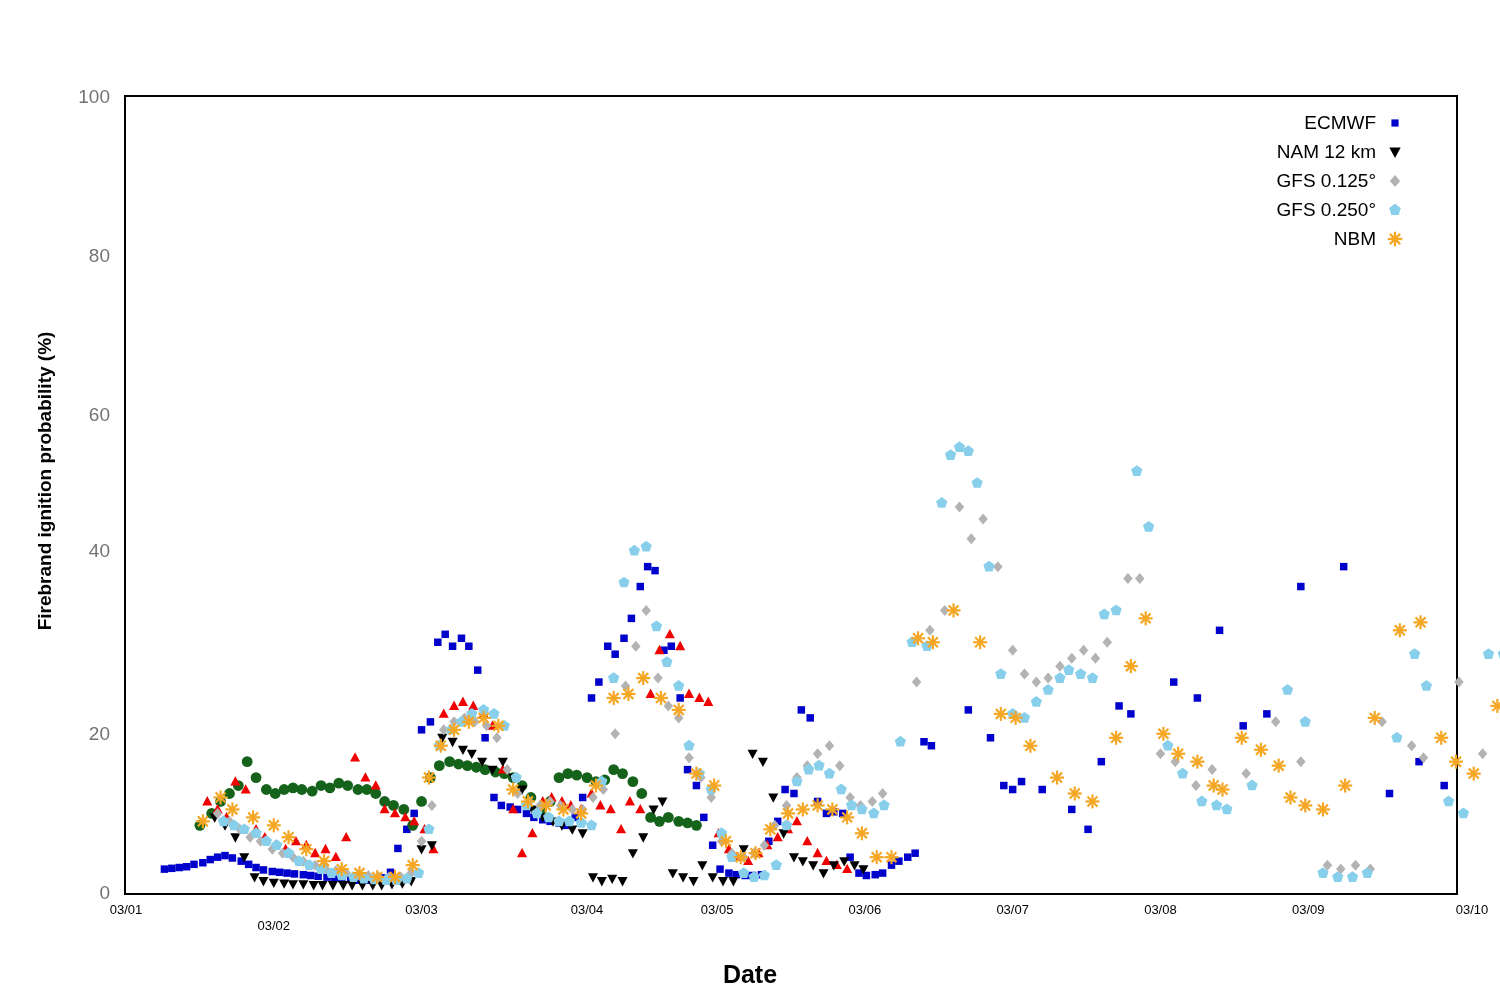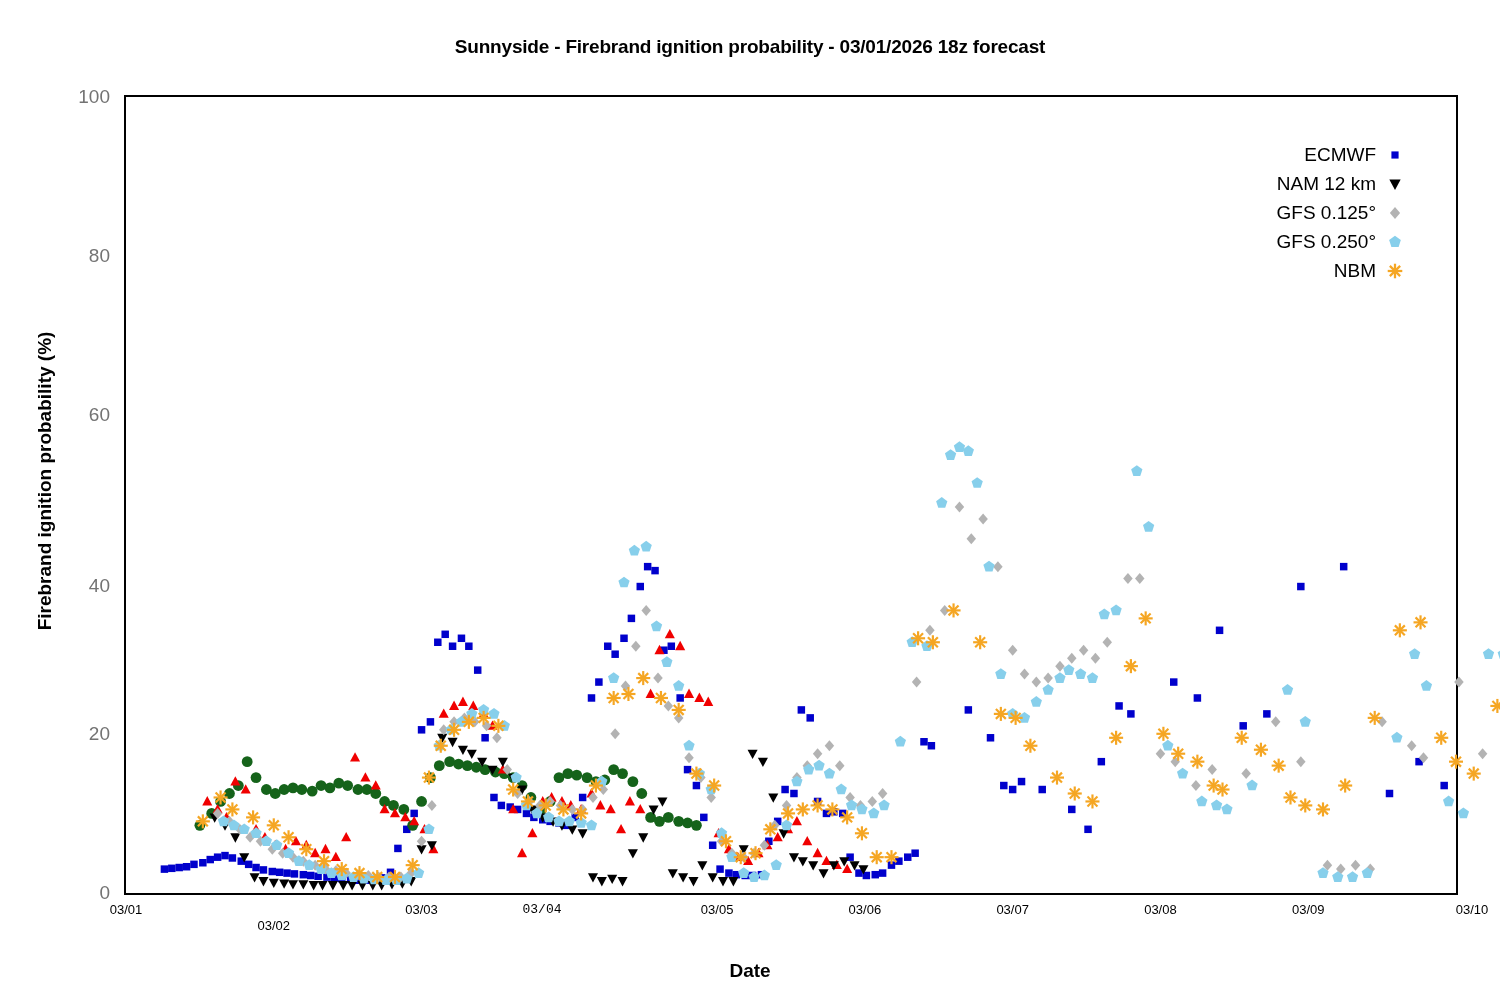--- a/index.html
+++ b/index.html
@@ -13,63 +13,62 @@
     position:absolute;left:124px;top:95px;width:1334px;height:800px;
     border:2px solid #000;box-sizing:border-box;background:#fff;
   }
   .y-axis-label{
     position:absolute;left:-455px;top:470px;width:1000px;
     transform:rotate(-90deg);transform-origin:center center;
     text-align:center;font-size:19px;font-weight:bold;color:#000;
   }
   .x-axis-label{
     position:absolute;left:0;top:960px;width:1500px;text-align:center;
-    font-size:19px;font-weight:bold;color:#000;
+    font-size:25px;font-weight:bold;color:#000;
   }
   .ytick{position:absolute;left:0;width:124px;text-align:right;
     font-size:19px;color:#737373;transform:translateY(-50%);padding-right:14px;box-sizing:border-box;}
   .ytick-mark{position:absolute;width:12px;height:2px;background:#000;left:124px;transform:translateY(-1px);}
   .xtick{position:absolute;top:902px;font-size:13px;color:#000;transform:translateX(-50%);}
   .xtick-mark{position:absolute;width:2px;height:11px;background:#000;top:884px;}
-  .legend{position:absolute;left:1180px;top:108px;width:230px;margin-top:32px;}
+  .legend{position:absolute;left:1180px;top:108px;width:230px;}
   .legend-row{position:relative;height:29px;display:flex;align-items:center;justify-content:flex-end;}
   .legend-label{font-size:19px;color:#000;padding-right:34px;white-space:nowrap;}
   .legend-marker{position:absolute;right:4px;top:50%;transform:translateY(-50%);
     width:22px;height:22px;display:flex;align-items:center;justify-content:center;}
   svg.markers{position:absolute;left:0;top:0;overflow:visible;}
 </style>
 </head>
 <body>
 
 <div id="chart-root">
 
-  <div class="chart-title">Sunnyside - Firebrand ignition probability - 03/01/2026 18z forecast</div>
 
   <div class="y-axis-label">Firebrand ignition probability (%)</div>
   <div class="x-axis-label">Date</div>
 
   <div id="y-ticks">
       <div class="ytick" style="top: 893px;">0</div>
       <div class="ytick" style="top: 733.8px;">20</div>
       <div class="ytick-mark" style="top: 733.8px;"></div>
-      <div class="ytick" style="top: 586px; padding-left: 13px;">40</div>
+      <div class="ytick" style="top: 551px; padding-left: 13px;">40</div>
       <div class="ytick-mark" style="top: 574.6px;"></div>
       <div class="ytick" style="top: 415.4px;">60</div>
       <div class="ytick-mark" style="top: 415.4px;"></div>
       <div class="ytick" style="top: 256.2px;">80</div>
       <div class="ytick-mark" style="top: 256.2px;"></div>
       <div class="ytick" style="top: 97px;">100</div>
     </div>
   <div id="x-ticks">
       <div class="xtick" style="left: 126px;">03/01</div>
       <div class="xtick" style="left: 273.778px; margin-top: 16px;">03/02</div>
       <div class="xtick-mark" style="left: 273.778px;"></div>
       <div class="xtick" style="left: 421.556px;">03/03</div>
       <div class="xtick-mark" style="left: 421.556px;"></div>
-      <div class="xtick" style="left: 542px; font-family: Liberation Mono, monospace;">03/04</div>
+      <div class="xtick" style="left: 587px;">03/04</div>
       <div class="xtick-mark" style="left: 569.333px;"></div>
       <div class="xtick" style="left: 717.111px;">03/05</div>
       <div class="xtick-mark" style="left: 717.111px;"></div>
       <div class="xtick" style="left: 864.889px;">03/06</div>
       <div class="xtick-mark" style="left: 864.889px;"></div>
       <div class="xtick" style="left: 1012.67px;">03/07</div>
       <div class="xtick-mark" style="left: 1012.67px;"></div>
       <div class="xtick" style="left: 1160.44px;">03/08</div>
       <div class="xtick-mark" style="left: 1160.44px;"></div>
       <div class="xtick" style="left: 1308.22px;">03/09</div>

